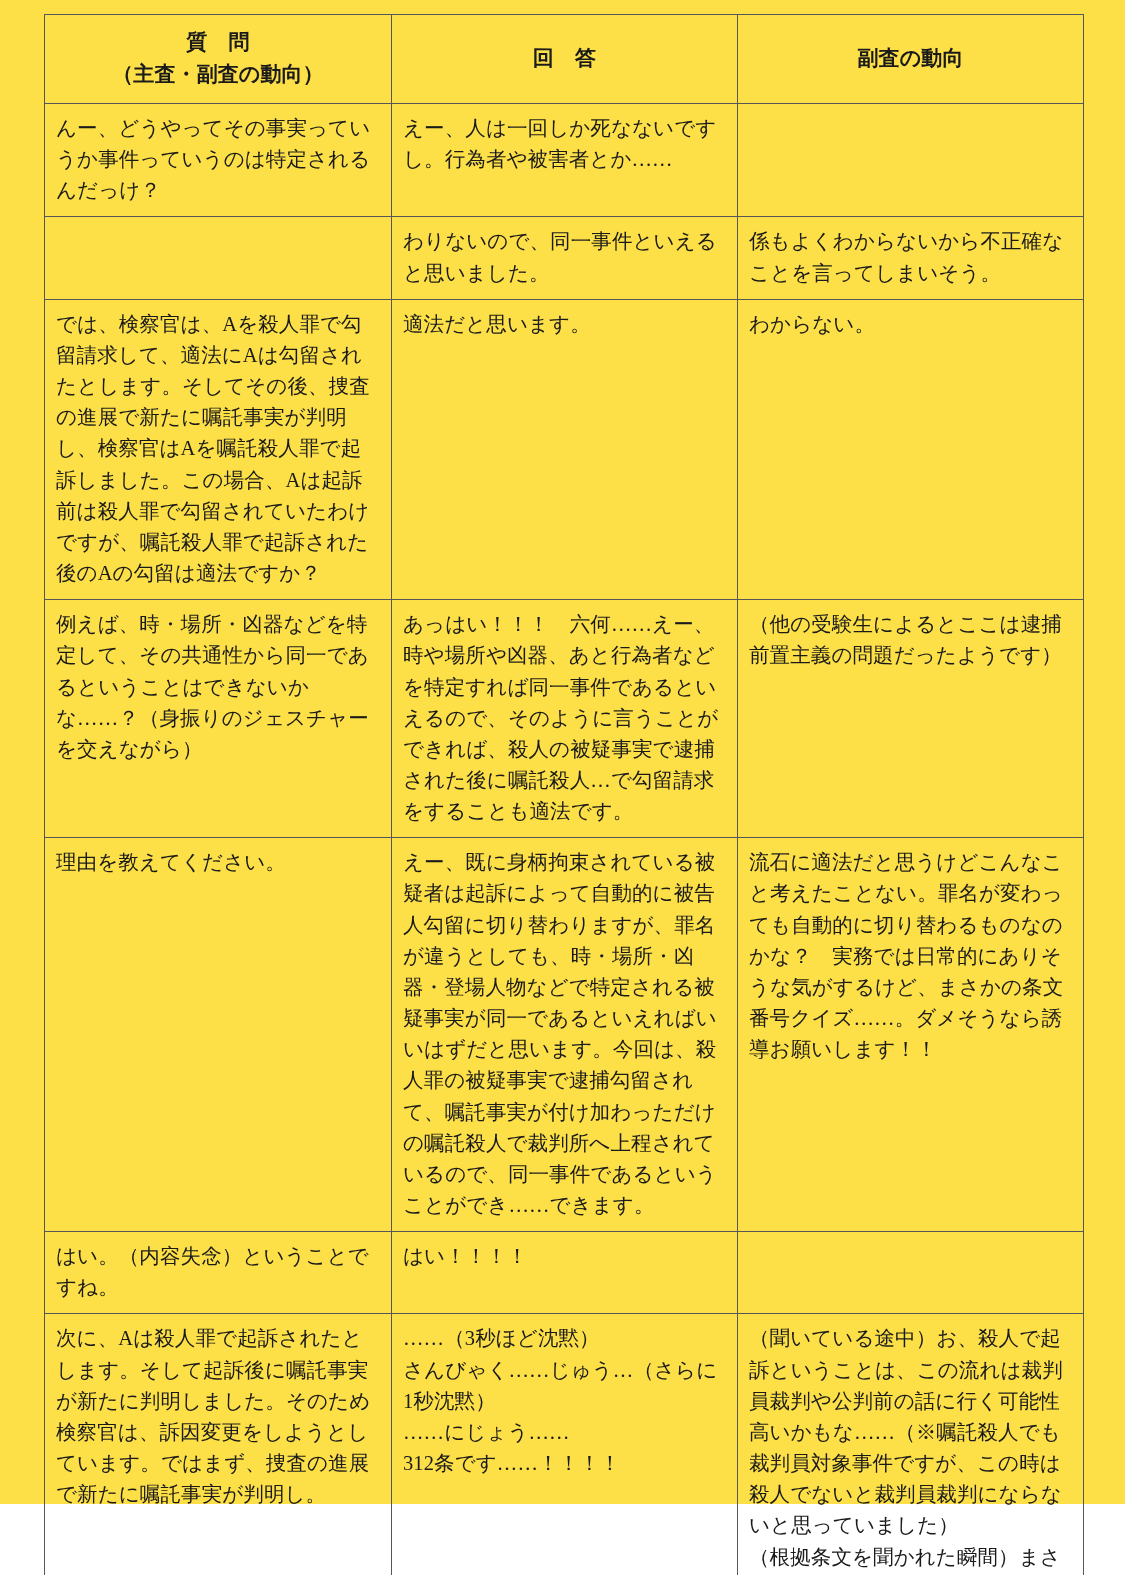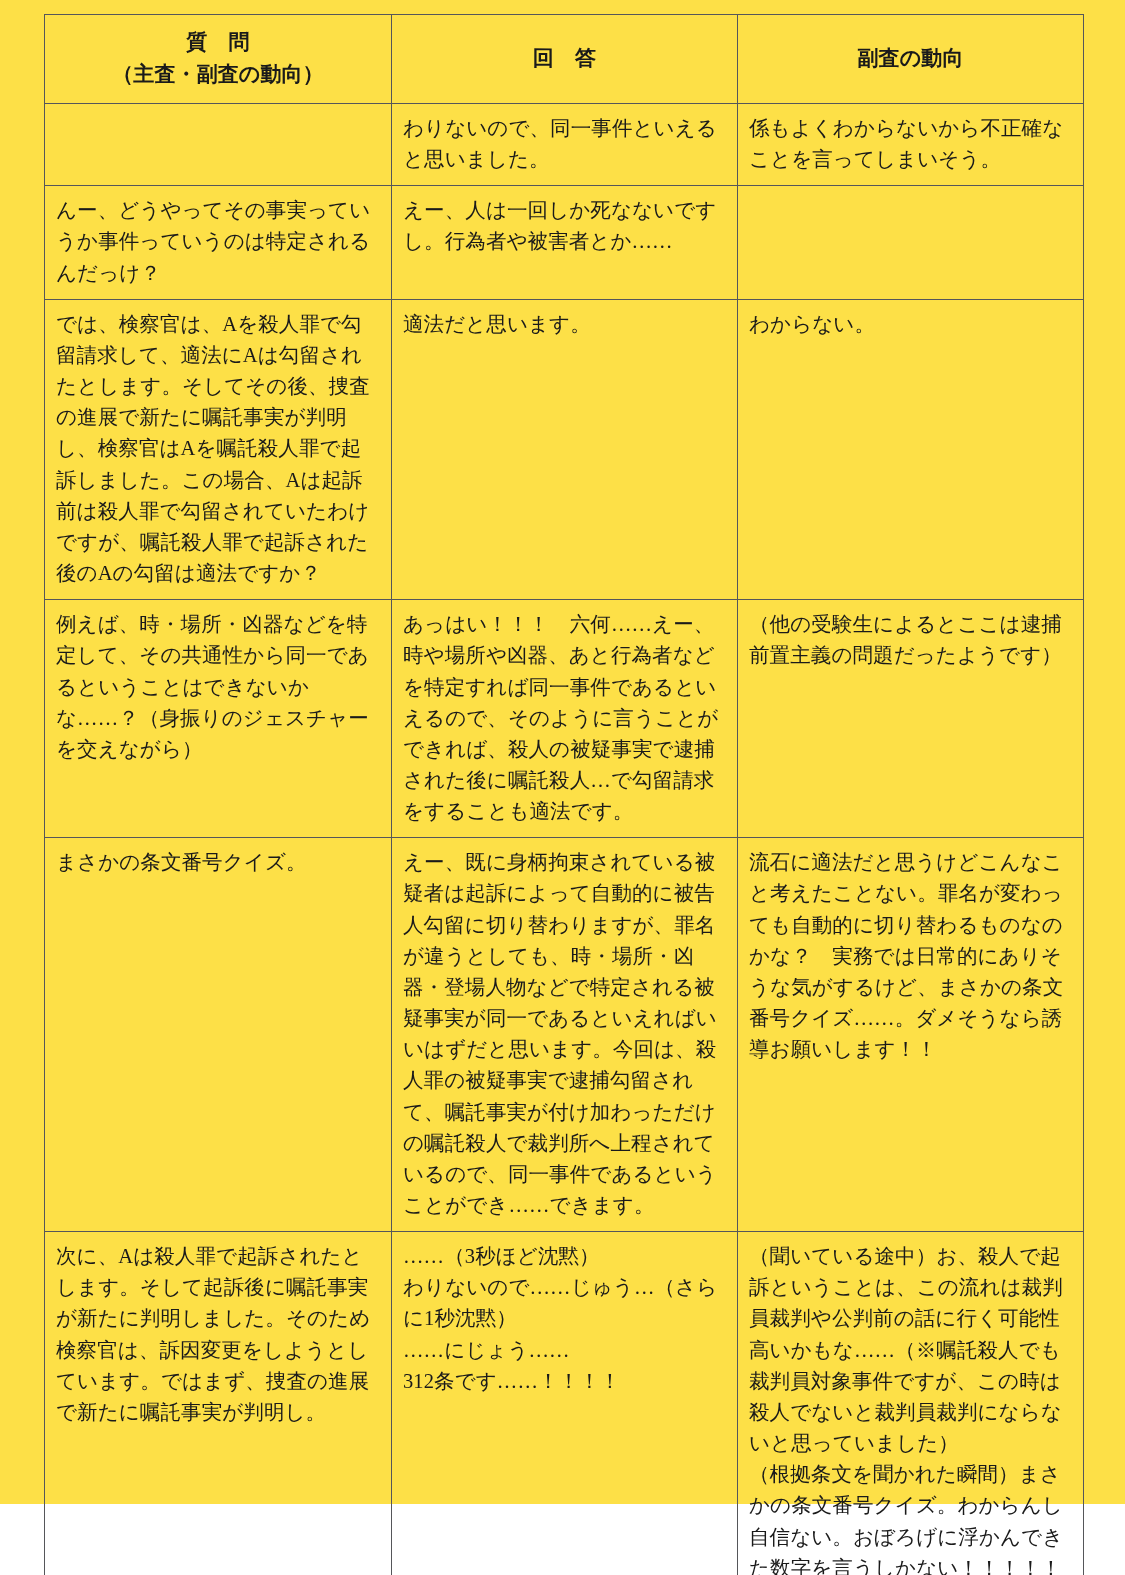--- a/index.html
+++ b/index.html
@@ -84,39 +84,39 @@
 （主査・副査の動向）</th>
         <th>回　答</th>
         <th>副査の動向</th>
       </tr>
     </thead>
 
     <tbody>
 
       <tr>
         <td>
+            <span class="cell-text">んー、どうやってその事実っていうか事件っていうのは特定されるんだっけ？</span>
+          </td>
+        <td>
+            <span class="cell-text">えー、人は一回しか死なないですし。行為者や被害者とか……</span>
+          </td>
+        <td>
+            <span class="cell-text"></span>
+          </td>
+      </tr>
+
+      <tr>
+        <td>
             <span class="cell-text"></span>
           </td>
         <td>
             <span class="cell-text">わりないので、同一事件といえると思いました。</span>
           </td>
         <td>
             <span class="cell-text">係もよくわからないから不正確なことを言ってしまいそう。</span>
-          </td>
-      </tr>
-
-      <tr>
-        <td>
-            <span class="cell-text">んー、どうやってその事実っていうか事件っていうのは特定されるんだっけ？</span>
-          </td>
-        <td>
-            <span class="cell-text">えー、人は一回しか死なないですし。行為者や被害者とか……</span>
-          </td>
-        <td>
-            <span class="cell-text"></span>
           </td>
       </tr>
 
       <tr>
         <td>
             <span class="cell-text">では、検察官は、Aを殺人罪で勾留請求して、適法にAは勾留されたとします。そしてその後、捜査の進展で新たに嘱託事実が判明し、検察官はAを嘱託殺人罪で起訴しました。この場合、Aは起訴前は殺人罪で勾留されていたわけですが、嘱託殺人罪で起訴された後のAの勾留は適法ですか？</span>
           </td>
         <td>
             <span class="cell-text">適法だと思います。</span>
           </td>
@@ -132,38 +132,49 @@
         <td>
             <span class="cell-text">あっはい！！！　六何……えー、時や場所や凶器、あと行為者などを特定すれば同一事件であるといえるので、そのように言うことができれば、殺人の被疑事実で逮捕された後に嘱託殺人…で勾留請求をすることも適法です。</span>
           </td>
         <td>
             <span class="cell-text">（他の受験生によるとここは逮捕前置主義の問題だったようです）</span>
           </td>
       </tr>
 
       <tr>
         <td>
-            <span class="cell-text">まさかの条文番号クイズ。</span>
+            <span class="cell-text">理由を教えてください。</span>
           </td>
         <td>
             <span class="cell-text">えー、既に身柄拘束されている被疑者は起訴によって自動的に被告人勾留に切り替わりますが、罪名が違うとしても、時・場所・凶器・登場人物などで特定される被疑事実が同一であるといえればいいはずだと思います。今回は、殺人罪の被疑事実で逮捕勾留されて、嘱託事実が付け加わっただけの嘱託殺人で裁判所へ上程されているので、同一事件であるということができ……できます。</span>
           </td>
         <td>
             <span class="cell-text">流石に適法だと思うけどこんなこと考えたことない。罪名が変わっても自動的に切り替わるものなのかな？　実務では日常的にありそうな気がするけど、まさかの条文番号クイズ……。ダメそうなら誘導お願いします！！</span>
           </td>
       </tr>
 
+      <tr>
+        <td>
+            <span class="cell-text">はい。（内容失念）ということですね。</span>
+          </td>
+        <td>
+            <span class="cell-text">はい！！！！</span>
+          </td>
+        <td>
+            <span class="cell-text"></span>
+          </td>
+      </tr>
 
       <tr>
         <td>
             <span class="cell-text">次に、Aは殺人罪で起訴されたとします。そして起訴後に嘱託事実が新たに判明しました。そのため検察官は、訴因変更をしようとしています。ではまず、捜査の進展で新たに嘱託事実が判明し。</span>
           </td>
         <td>
             <span class="cell-text">……（3秒ほど沈黙）
-わりないので……じゅう…（さらに1秒沈黙）
+さんびゃく……じゅう…（さらに1秒沈黙）
 ……にじょう……
 312条です……！！！！</span>
           </td>
         <td>
             <span class="cell-text">（聞いている途中）お、殺人で起訴ということは、この流れは裁判員裁判や公判前の話に行く可能性高いかもな……（※嘱託殺人でも裁判員対象事件ですが、この時は殺人でないと裁判員裁判にならないと思っていました）
 （根拠条文を聞かれた瞬間）まさかの条文番号クイズ。わからんし自信ない。おぼろげに浮かんできた数字を言うしかない！！！！！</span>
           </td>
       </tr>
 
     </tbody>

